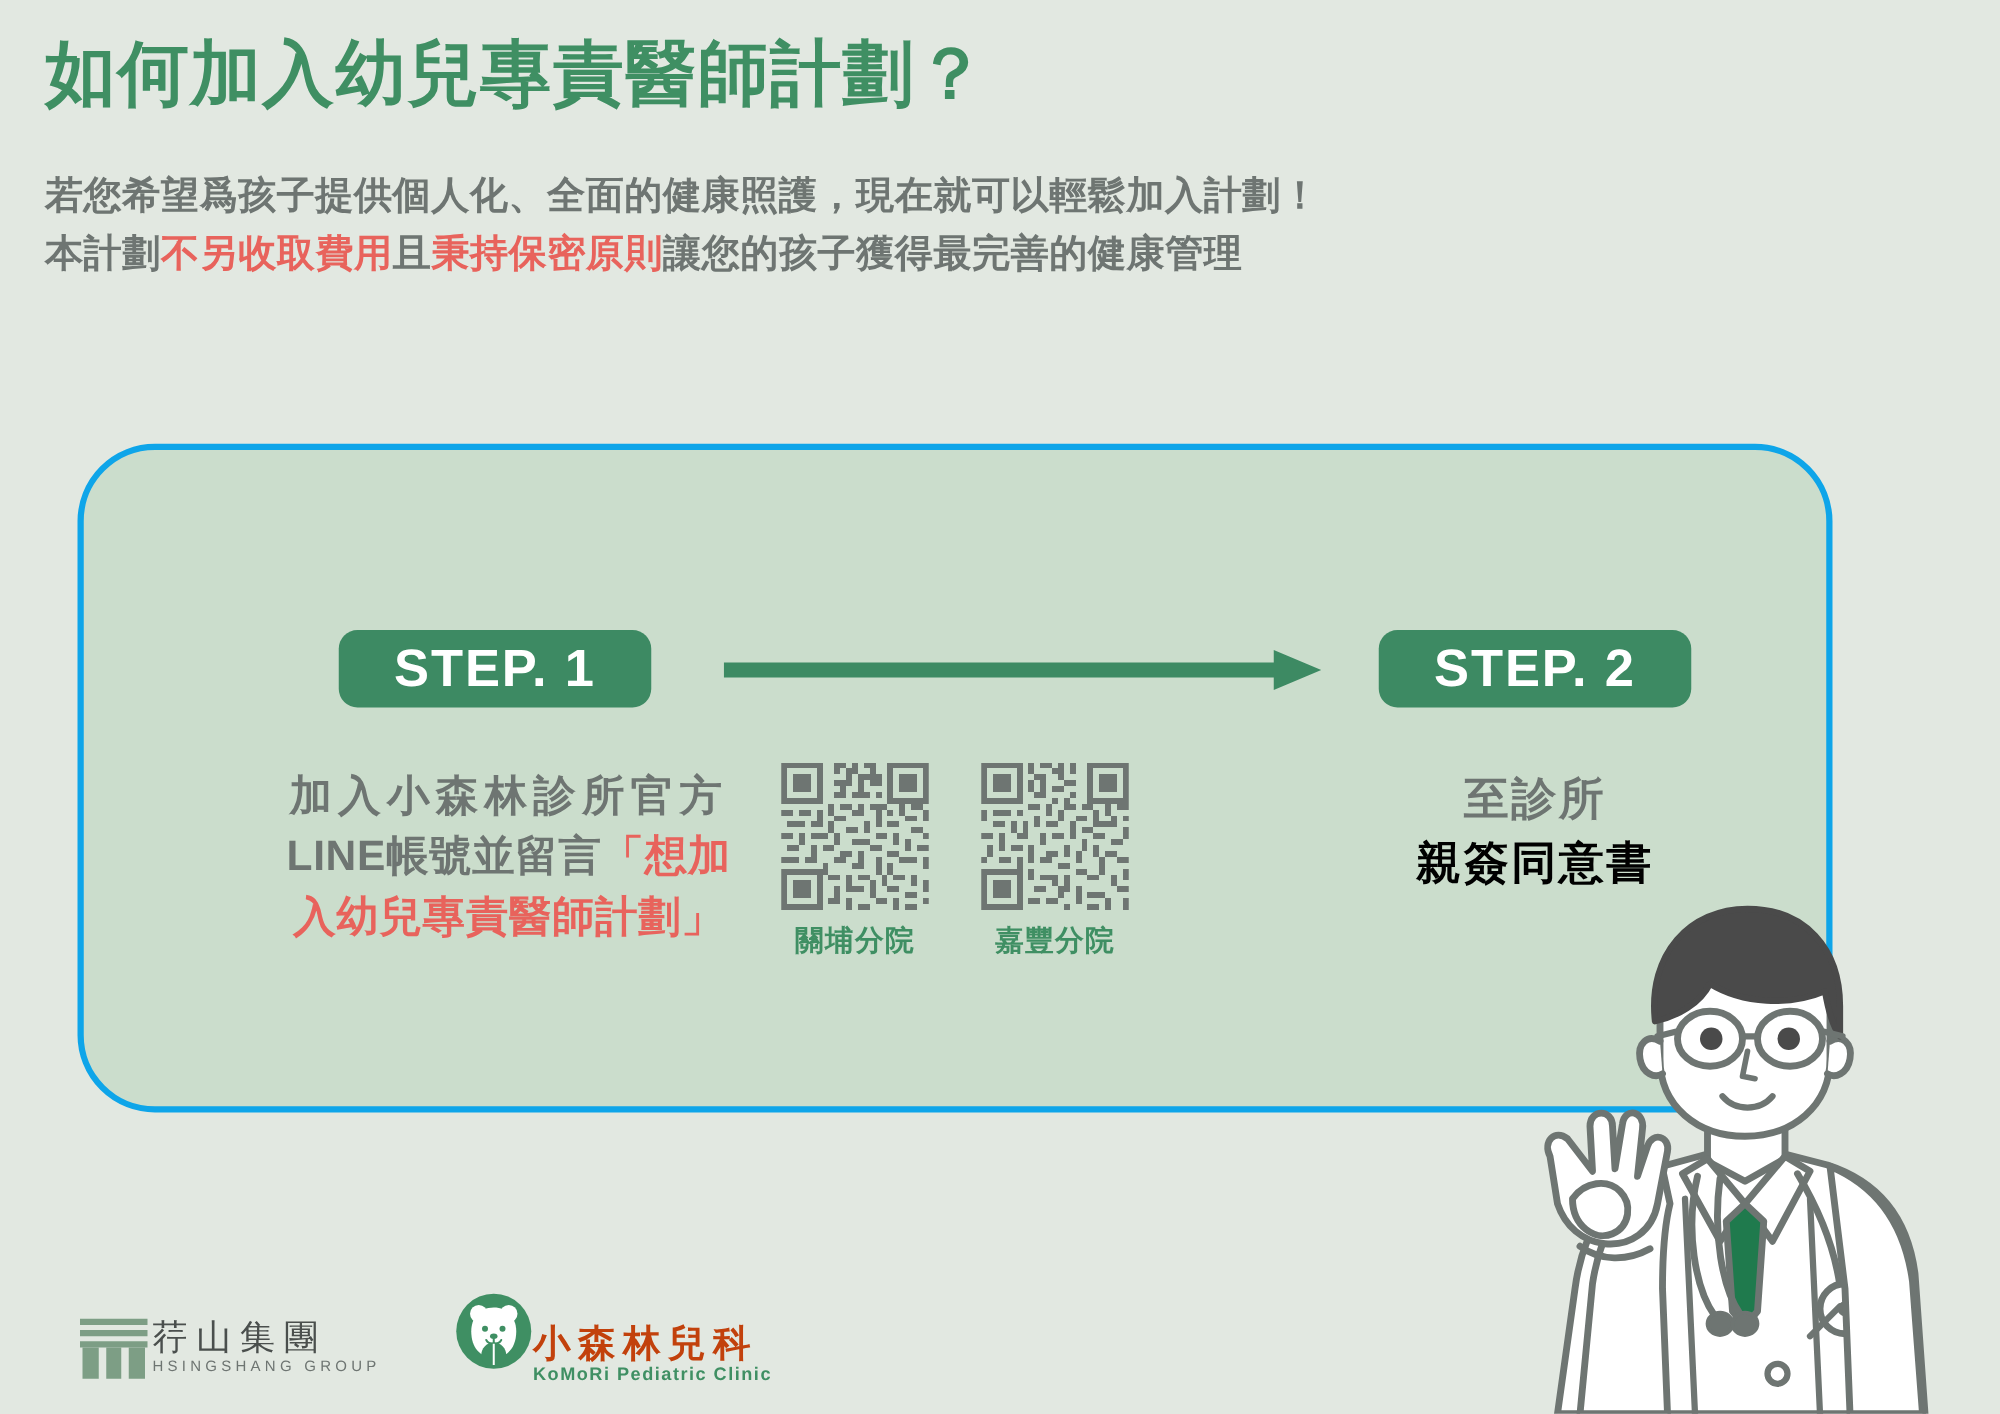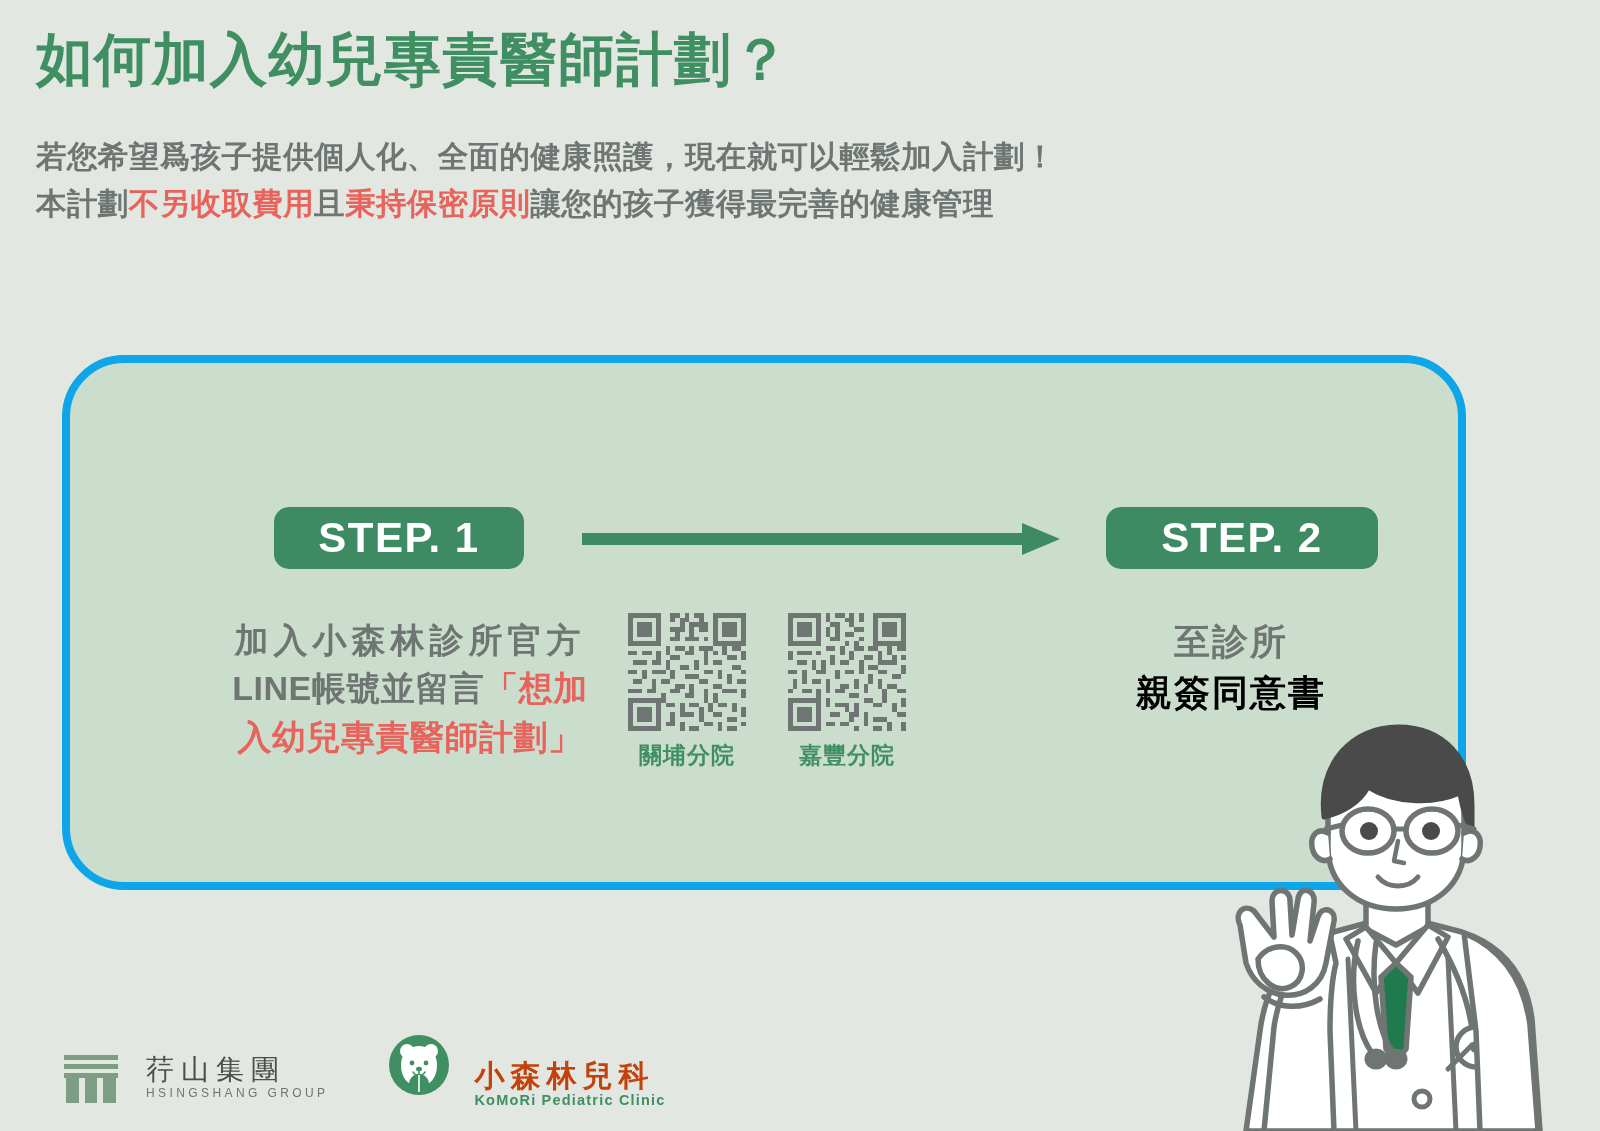--- a/index.html
+++ b/index.html
@@ -45,21 +45,21 @@
 
   
   #steps-panel {
     position: absolute;
     left: 62px;
     top: 355px;
     width: 1404px;
     height: 535px;
     box-sizing: border-box;
     background: #cbddcc;
-    border: 8px solid #0ea5e9;
+    border: 5px solid #0ea5e9;
     border-radius: 62px;
   }
 
   
   #step-row {
     position: absolute;
     left: 0;
     top: 0;
     width: 100%;
     height: 100%;
@@ -74,21 +74,21 @@
     font-size: 42px;
     font-weight: bold;
     letter-spacing: 1.5px;
     display: flex;
     align-items: center;
     justify-content: center;
     box-sizing: border-box;
     padding: 0 26px;
   }
   #badge-step-1 { left: 204px; width: 250px; }
-  #badge-step-2 { left: 1036px; width: 272px; text-align: center; }
+  #badge-step-2 { left: 1036px; width: 250px; text-align: center; }
 
   #step-arrow {
     position: absolute;
     left: 512px;
     top: 160px;
     width: 478px;
     height: 32px;
   }
 
   
@@ -158,21 +158,21 @@
 
   
   #footer-logos {
     position: absolute;
     left: 60px;
     bottom: 22px;
     display: flex;
     align-items: flex-end;
     gap: 60px;
   }
-  .logo { display: flex; align-items: center; gap: 24px; }
+  .logo { display: flex; align-items: center; gap: 0; }
   .logo-mark { flex: 0 0 auto; }
   .logo-text-cn {
     font-size: 28px;
     letter-spacing: 7px;
     color: #4a4f4d;
     line-height: 1.1;
     white-space: nowrap;
   }
   .logo-text-en {
     font-size: 12px;

